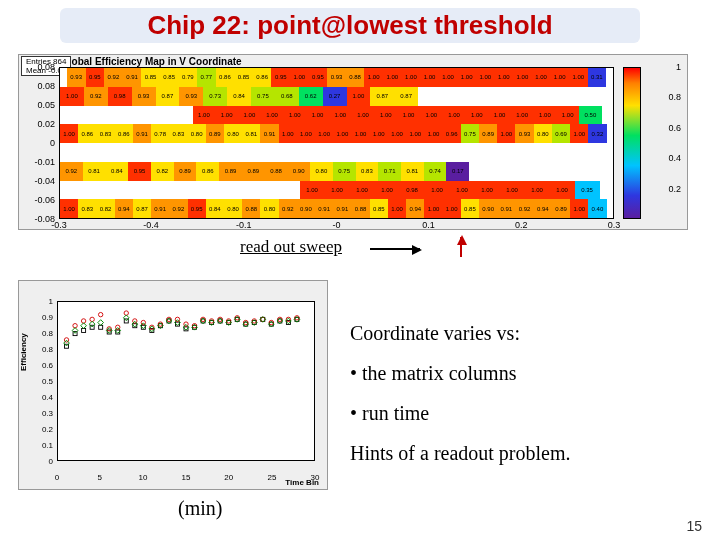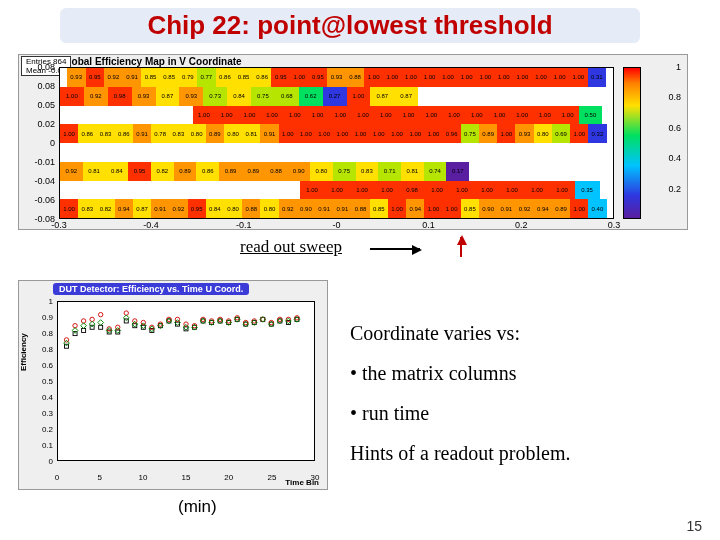--- a/index.html
+++ b/index.html
@@ -233,22 +233,22 @@
     position: absolute;
     left: 350px;
     font-family: "Comic Sans MS", cursive;
     font-size: 20px;
     color: #000;
   }
   .min-label {
     position: absolute;
     left: 178px;
     top: 497px;
-    font-family: Liberation Sans, sans-serif;
-    font-size: 17px;
+    font-family: Liberation Serif, serif;
+    font-size: 20px;
   }
   .page-num {
     position: absolute;
     right: 18px;
     bottom: 6px;
     font: 14px Arial, sans-serif;
     color: #333;
   }
 </style>
 </head>
@@ -558,21 +558,20 @@
     <span style="top:60%">0.4</span>
     <span style="top:80%">0.2</span>
   </div>
 </div>
 
 <span class="sweep-label">read out sweep</span>
 <div class="arrow-r"></div>
 <div class="arrow-up"></div>
 
 <div class="line-panel">
-  <div class="line-title">DUT Detector: Efficiency vs. Time U Coord.</div>
   <span class="line-ylabel">Efficiency</span>
   <div class="line-yt">
     <span style="top:0%">1</span>
     <span style="top:10%">0.9</span>
     <span style="top:20%">0.8</span>
     <span style="top:30%">0.8</span>
     <span style="top:40%">0.6</span>
     <span style="top:50%">0.5</span>
     <span style="top:60%">0.4</span>
     <span style="top:70%">0.3</span>

